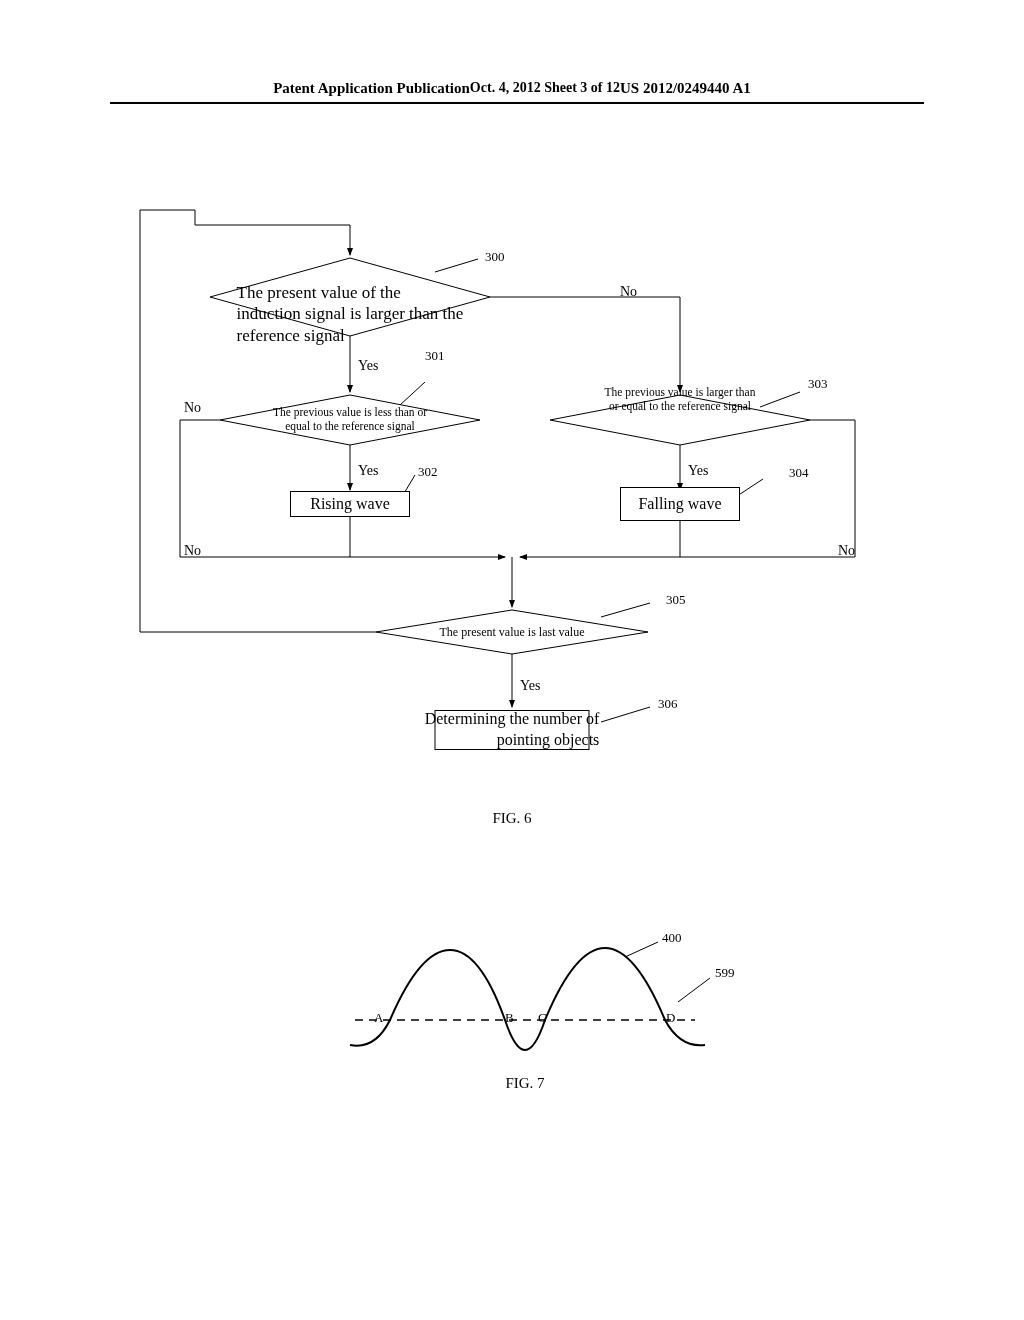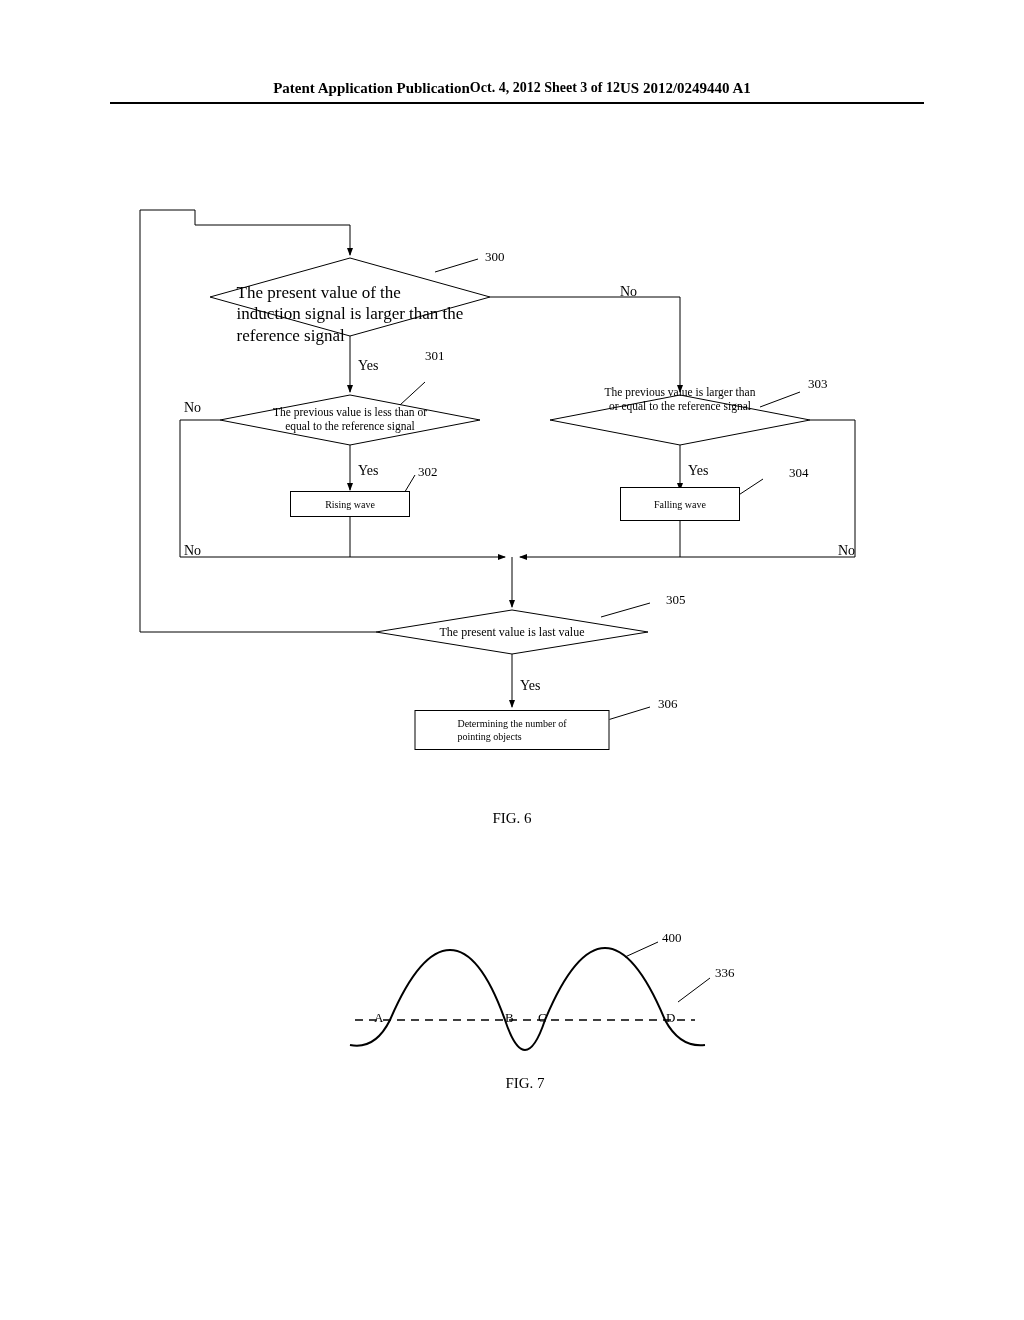--- a/index.html
+++ b/index.html
@@ -42,22 +42,22 @@
       right: 100px;
       height: 2px;
       background: black;
     }
     .process-box {
       position: absolute;
       border: 1px solid black;
       display: flex;
       align-items: center;
       justify-content: center;
-      text-align: left;
-      font-size: 10px;
+      text-align: right;
+      font-size: 16px;
       line-height: 1.3;
       transform: translate(-50%, -50%);
       background: white;
     }
     .flow-label {
       position: absolute;
       font-size: 14px;
     }
     .ref-label {
       position: absolute;
@@ -172,21 +172,21 @@
 <div style="position:absolute; left:680px; top:400px; transform:translate(-50%,-50%); text-align:center; font-size:11.5px; line-height:1.2; white-space:pre;">The previous value is larger than
 or equal to the reference signal</div>
 <div style="position:absolute; left:512px; top:632px; transform:translate(-50%,-50%); text-align:center; font-size:12px;font-family:Liberation Serif, serif;">The present value is last value</div>
 
 <div class="process-box" style="left:350px; top:504px; width:120px; height:26px;">
   <span>Rising wave</span>
 </div>
 <div class="process-box" style="left:680px; top:504px; width:120px; height:34px;">
   <span>Falling wave</span>
 </div>
-<div class="process-box" style="left:512px; top:730px; width:195px; height:40px; white-space:pre;">
+<div class="process-box" style="left:512px; top:730px; width:155px; height:40px; white-space:pre;">
   <span>Determining the number of
 pointing objects</span>
 </div>
 
 <div class="flow-label" style="left:358px; top:358px;">Yes</div>
 <div class="flow-label" style="left:620px; top:284px;">No</div>
 <div class="flow-label" style="left:358px; top:463px;">Yes</div>
 <div class="flow-label" style="left:184px; top:400px;">No</div>
 <div class="flow-label" style="left:184px; top:543px;">No</div>
 <div class="flow-label" style="left:688px; top:463px;">Yes</div>
@@ -197,19 +197,19 @@
 <div class="ref-label" style="left:425px; top:348px;">301</div>
 <div class="ref-label" style="left:418px; top:464px;">302</div>
 <div class="ref-label" style="left:808px; top:376px;">303</div>
 <div class="ref-label" style="left:768px; top:465px;margin-left:21px;">304</div>
 <div class="ref-label" style="left:658px; top:592px;margin-left:8px;">305</div>
 <div class="ref-label" style="left:658px; top:696px;">306</div>
 
 <div class="fig-label" style="left:512px; top:810px;">FIG. 6</div>
 
 <div class="fig7-label" style="left:662px; top:930px;">400</div>
-<div class="fig7-label" style="left:715px; top:965px;">336</div>
+<div class="fig7-label" style="left:715px; top:965px;">599</div>
 <div class="fig7-label" style="left:374px; top:1010px;">A</div>
 <div class="fig7-label" style="left:505px; top:1010px;">B</div>
 <div class="fig7-label" style="left:538px; top:1010px;">C</div>
 <div class="fig7-label" style="left:666px; top:1010px;">D</div>
 
 <div class="fig-label" style="left:525px; top:1075px;">FIG. 7</div>
 
 </body></html>

